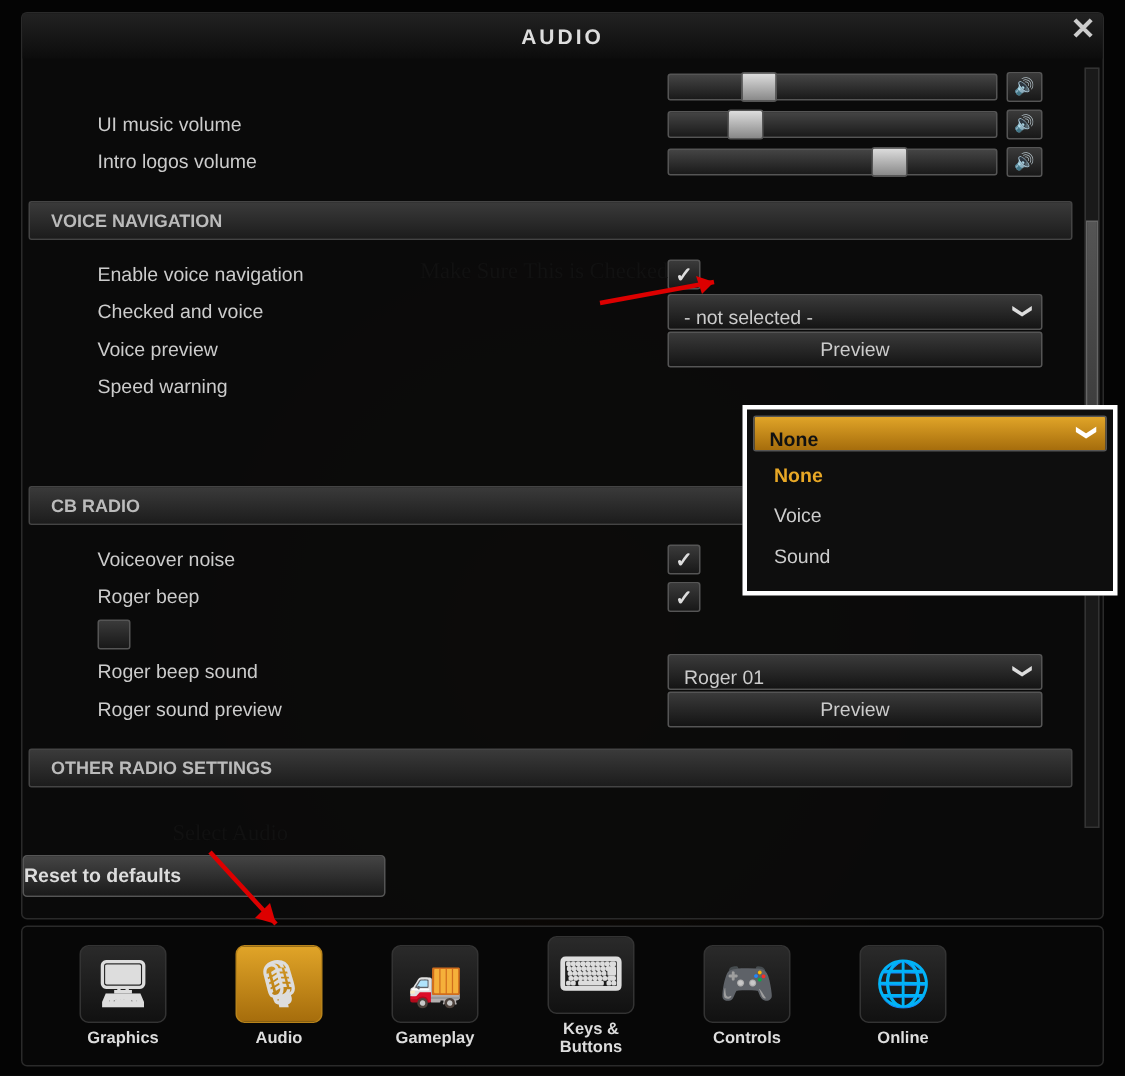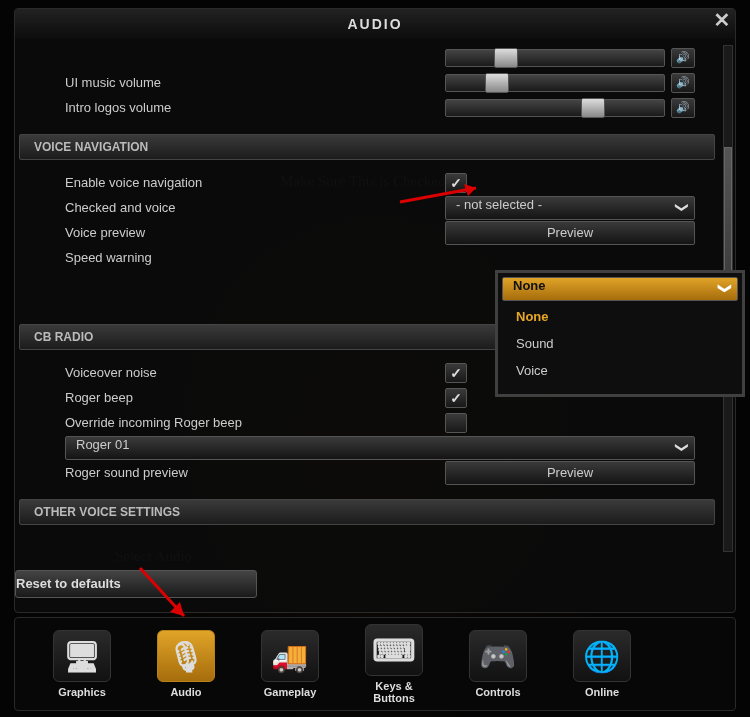--- a/index.html
+++ b/index.html
@@ -8,26 +8,26 @@
 .title-bar{height:30px;text-align:center;font-weight:bold;letter-spacing:2px;line-height:30px;color:#ddd;font-size:14px;position:relative;background:linear-gradient(#222,#0c0c0c)}
 .close-x{position:absolute;right:-2px;top:-2px;width:28px;height:28px;line-height:26px;font-size:20px;color:#ccc;cursor:pointer}
 .scroll{position:absolute;top:30px;left:0;right:0;bottom:58px;overflow:hidden}
 .row{display:flex;align-items:center;height:25px;padding:0 40px 0 50px}
 .row .lbl{flex:0 0 380px}
 .section-hdr{background:linear-gradient(#3a3a3a,#1c1c1c);height:24px;line-height:24px;padding:0 14px;font-weight:bold;color:#bbb;font-size:12px;margin:14px 20px 10px 4px;border:1px solid #444;border-radius:2px}
 .slider{flex:1;height:16px;background:linear-gradient(#444,#1a1a1a);border:1px solid #555;border-radius:2px;position:relative;margin-right:6px}
 .slider .thumb{position:absolute;top:-2px;width:22px;height:18px;background:linear-gradient(#ddd,#888);border:1px solid #555;border-radius:2px}
 .mute{width:22px;height:18px;background:linear-gradient(#3a3a3a,#181818);border:1px solid #555;border-radius:2px;display:flex;align-items:center;justify-content:center;font-size:11px;color:#aaa}
 .chk{width:20px;height:18px;background:linear-gradient(#3a3a3a,#181818);border:1px solid #555;border-radius:2px;display:flex;align-items:center;justify-content:center;color:#ddd;font-size:14px;font-weight:bold}
-.dd{flex:1;height:22px;background:linear-gradient(#3a3a3a,#141414);border:1px solid #555;border-radius:2px;display:flex;align-items:flex-start;padding:0 10px;position:relative;color:#ccc}
+.dd{flex:1;height:22px;background:linear-gradient(#3a3a3a,#141414);border:1px solid #555;border-radius:2px;display:flex;align-items:flex-end;padding:0 10px;position:relative;color:#ccc}
 .dd.gold{background:linear-gradient(#e0a428,#a66d0c);color:#111;font-weight:bold}
 .dd .chev{position:absolute;right:6px;top:3px;color:#ddd;font-size:13px}
 .dd.gold .chev{color:#fff}
 .btn-wide{flex:1;height:22px;background:linear-gradient(#3a3a3a,#141414);border:1px solid #555;border-radius:2px;text-align:center;line-height:22px;color:#ccc}
-.dropdown-open{position:absolute;left:480px;top:261px;width:236px;border:3px solid #404040;padding:4px 4px 10px 4px;background:#0e0e0e;z-index:5}
+.dropdown-open{position:absolute;left:480px;top:261px;width:236px;border:3px solid #ffffff;padding:4px 4px 10px 4px;background:#0e0e0e;z-index:5}
 .dropdown-open .dd{width:auto;margin-bottom:2px}
 .opt{padding:6px 14px;color:#ccc;cursor:pointer;font-size:13px}
 .opt.sel{color:#e8a826;font-weight:bold}
 .reset-row{position:absolute;bottom:14px;left:0;right:0;text-align:left}
 .reset-btn{display:inline-block;width:240px;height:26px;line-height:26px;background:linear-gradient(#444,#1a1a1a);border:1px solid #555;border-radius:3px;font-weight:bold;color:#ddd}
 .bottom-nav{position:absolute;left:14px;right:14px;bottom:6px;height:92px;background:rgba(8,8,8,.92);border:1px solid #2a2a2a;border-radius:4px;display:flex;align-items:center;justify-content:flex-start;padding:0 30px;gap:30px}
 .nav-item{width:74px;text-align:center;color:#ddd;font-size:11px;font-weight:bold;cursor:pointer}
 .nav-icon{width:56px;height:50px;margin:0 auto 4px;border-radius:6px;display:flex;align-items:center;justify-content:center;font-size:30px;background:linear-gradient(#2a2a2a,#111);border:1px solid #333}
 .nav-item.active .nav-icon{background:linear-gradient(#e0a428,#a66d0c);border-color:#b8831a}
 .annot{position:absolute;font-family:"Times New Roman",serif;font-size:15px;color:#111;background:transparent;z-index:30;pointer-events:none}
@@ -104,56 +104,56 @@
       <div class="lbl">Voiceover noise</div>
       <div class="chk">✓</div>
     </div>
 
     <div class="row">
       <div class="lbl">Roger beep</div>
       <div class="chk">✓</div>
     </div>
 
     <div class="row">
-      <div class="lbl">Override incoming Roger beep</div>
       <div class="chk"></div>
     </div>
 
     <div class="row">
+      <div class="lbl">Roger beep sound</div>
       <div class="dd">
         <span>Roger 01</span>
         <span class="chev" style="transform: rotate(90deg);">❯</span>
       </div>
     </div>
 
     <div class="row">
       <div class="lbl">Roger sound preview</div>
       <div class="btn-wide">Preview</div>
     </div>
 
-    <div class="section-hdr">OTHER VOICE SETTINGS</div>
+    <div class="section-hdr">OTHER RADIO SETTINGS</div>
 
   </div>
 
   <div class="scrollbar">
       <div class="sthumb"></div>
     </div>
 
   <div class="reset-row">
     <div class="reset-btn">Reset to defaults</div>
   </div>
 
   <div class="dropdown-open">
     <div class="dd gold">
       <span>None</span>
       <span class="chev" style="transform:rotate(90deg)">❯</span>
     </div>
     <div class="opt sel">None</div>
+    <div class="opt">Voice</div>
     <div class="opt">Sound</div>
-    <div class="opt">Voice</div>
   </div>
 
 </div>
 
 <div class="bottom-nav">
   <div class="nav-item">
     <div class="nav-icon">🖥</div>
     <div>Graphics</div>
   </div>
   <div class="nav-item active">

